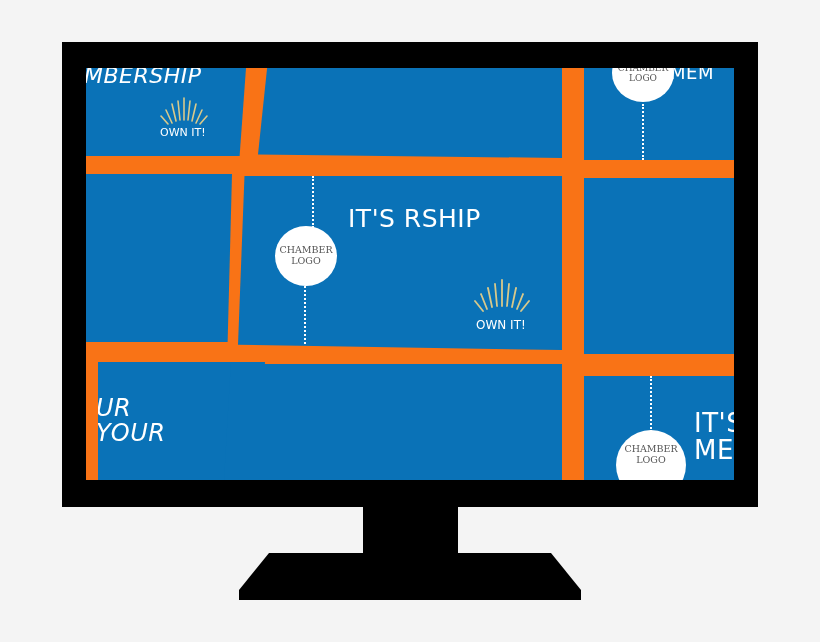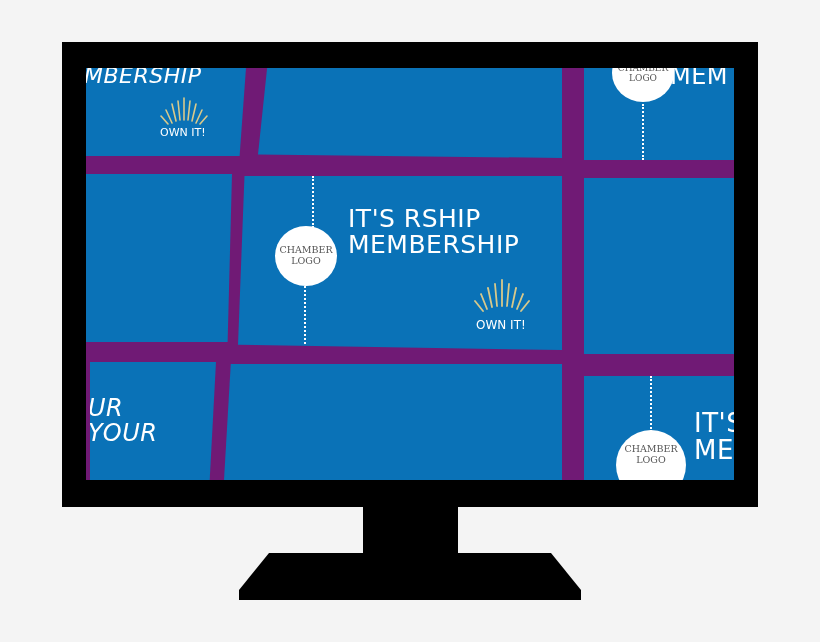--- a/index.html
+++ b/index.html
@@ -1,21 +1,21 @@
 <!DOCTYPE html>
 <html><head>
   <meta charset="utf-8">
   <style>
     html, body { margin:0; padding:0; }
     body { width:820px; height:642px; background:#f4f4f4; position:relative; overflow:hidden; font-family:"Liberation Sans", sans-serif; }
     .monitor { position:absolute; left:0; top:0; width:820px; height:642px; }
     .bezel { position:absolute; left:62px; top:42px; width:696px; height:465px; background:#000; }
     .neck { position:absolute; left:363px; top:505px; width:95px; height:50px; background:#000; }
     .base { position:absolute; left:0; top:0; }
-    .screen { position:absolute; left:86px; top:68px; width:648px; height:412px; overflow:hidden; background:#701a75; }
+    .screen { position:absolute; left:86px; top:68px; width:648px; height:412px; overflow:hidden; background:#f97316; }
     .tile { position:absolute; background:#0a72b7; overflow:hidden; }
     .headline { position:absolute; color:#fff; font-family:"DejaVu Sans", sans-serif; font-weight:500; line-height:1.05; white-space:nowrap; letter-spacing:0.5px; }
     .logo { position:absolute; border-radius:50%; background:#fff; display:flex; flex-direction:column; align-items:center; justify-content:center; color:#555; font-family:"DejaVu Serif", serif; text-align:center; line-height:1.15; }
     .dots { position:absolute; width:0; border-left:2px dotted #fff; }
     .own { position:absolute; color:#fff; font-family:"DejaVu Sans", sans-serif; font-weight:bold; white-space:nowrap; }
     .burst { position:absolute; }
   </style>
 </head>
 <body>
 
@@ -43,55 +43,54 @@
     </div>
 
     <div class="tile" style="left:172px; top:0; width:304px; height:90px; clip-path:polygon(3% 0,100% 0,100% 100%,0 96%);"></div>
 
     <div class="tile" style="left:498px; top:0; width:150px; height:92px;">
       <div class="logo" style="left:28px; top:-24px; width:62px; height:58px; font-size:9px;">
         <span>CHAMBER</span>
         <span>LOGO</span>
       </div>
       <div class="dots" style="left:58px; top:36px; height:56px;"></div>
-      <div class="headline" style="left:86px; top:-4px; font-size:24px;">MEM</div>
+      <div class="headline" style="left:86px; top:-4px; font-size:18px;">MEM</div>
     </div>
 
     <div class="tile" style="left:0; top:106px; width:146px; height:168px; clip-path:polygon(0 0,100% 0,97% 100%,0 100%);"></div>
 
     <div class="tile" style="left:152px; top:108px; width:324px; height:174px; clip-path:polygon(2% 0,100% 0,100% 100%,0 97%);">
       <div class="dots" style="left:74px; top:0; height:52px;"></div>
       <div class="logo" style="left:37px; top:50px; width:62px; height:60px; font-size:9.5px;">
         <span>CHAMBER</span>
         <span>LOGO</span>
       </div>
       <div class="dots" style="left:66px; top:110px; height:62px;"></div>
       <div class="headline" style="left:110px; top:30px; font-size:25px;">
         <div>IT'S RSHIP</div>
-        <div>MEMBERSHIP</div>
       </div>
       <svg class="burst" style="left:232px; top:102px;" width="64" height="36" viewBox="0 0 64 36">
         <g stroke="#d9c98a" stroke-width="1.8" stroke-linecap="round">
           <line x1="32" y1="2" x2="32" y2="28"></line>
           <line x1="25" y1="6" x2="27" y2="28"></line>
           <line x1="39" y1="6" x2="37" y2="28"></line>
           <line x1="18" y1="10" x2="22" y2="29"></line>
           <line x1="46" y1="10" x2="42" y2="29"></line>
           <line x1="11" y1="16" x2="17" y2="31"></line>
           <line x1="53" y1="16" x2="47" y2="31"></line>
           <line x1="5" y1="23" x2="13" y2="33"></line>
           <line x1="59" y1="23" x2="51" y2="33"></line>
         </g>
       </svg>
       <div class="own" style="left:238px; top:142px; font-size:12px; font-weight:normal;">OWN IT!</div>
     </div>
 
     <div class="tile" style="left:498px; top:110px; width:150px; height:176px;"></div>
 
-    <div class="tile" style="left:4px; top:294px; width:126px; height:118px; clip-path:polygon(0 0,100% 0,95% 100%,0 100%);">
+    <div class="tile" style="left:12px; top:294px; width:126px; height:118px; clip-path:polygon(0 0,100% 0,95% 100%,0 100%);padding-left:41px;">
       <div class="headline" style="left:-2px; top:34px; font-size:24px; font-style:italic;">
         <div>UR</div>
         <div>YOUR</div>
       </div>
     </div>
 
     <div class="tile" style="left:138px; top:296px; width:338px; height:116px; clip-path:polygon(2% 0,100% 0,100% 100%,0 100%);"></div>
 
     <div class="tile" style="left:498px; top:308px; width:150px; height:104px;">
       <div class="dots" style="left:66px; top:0; height:56px;"></div>

